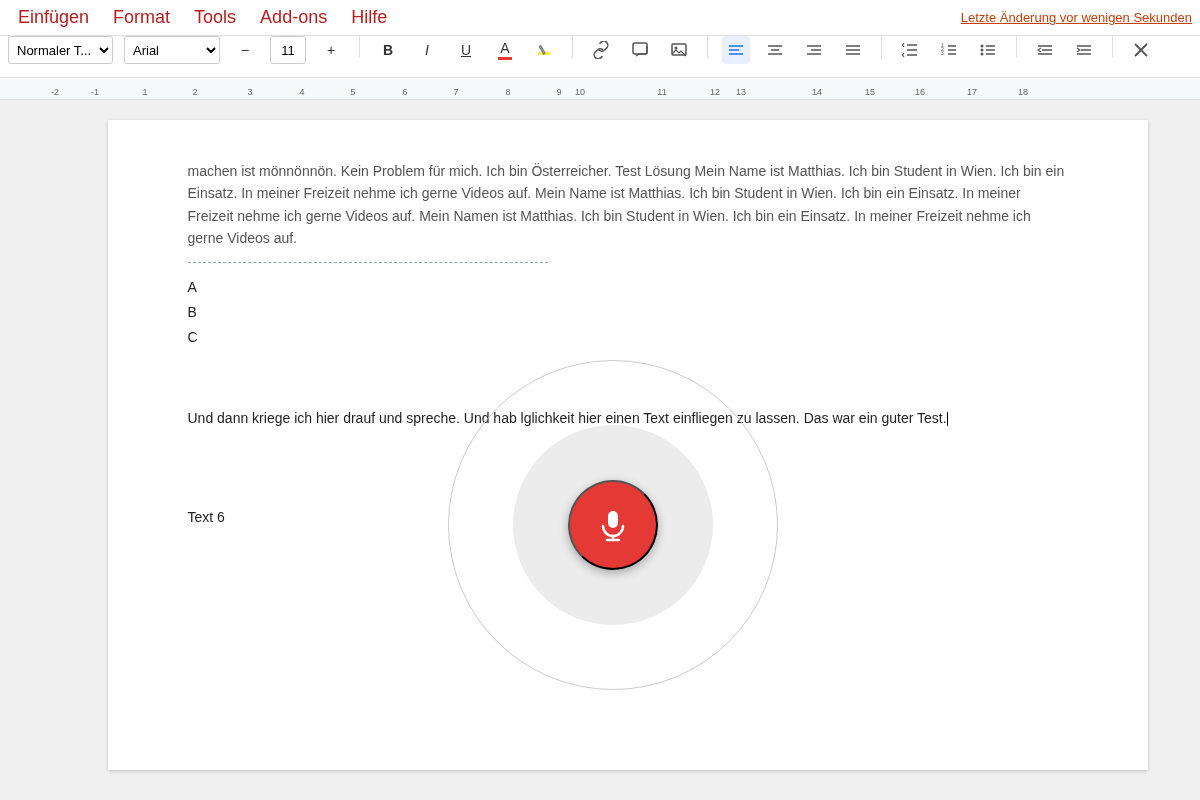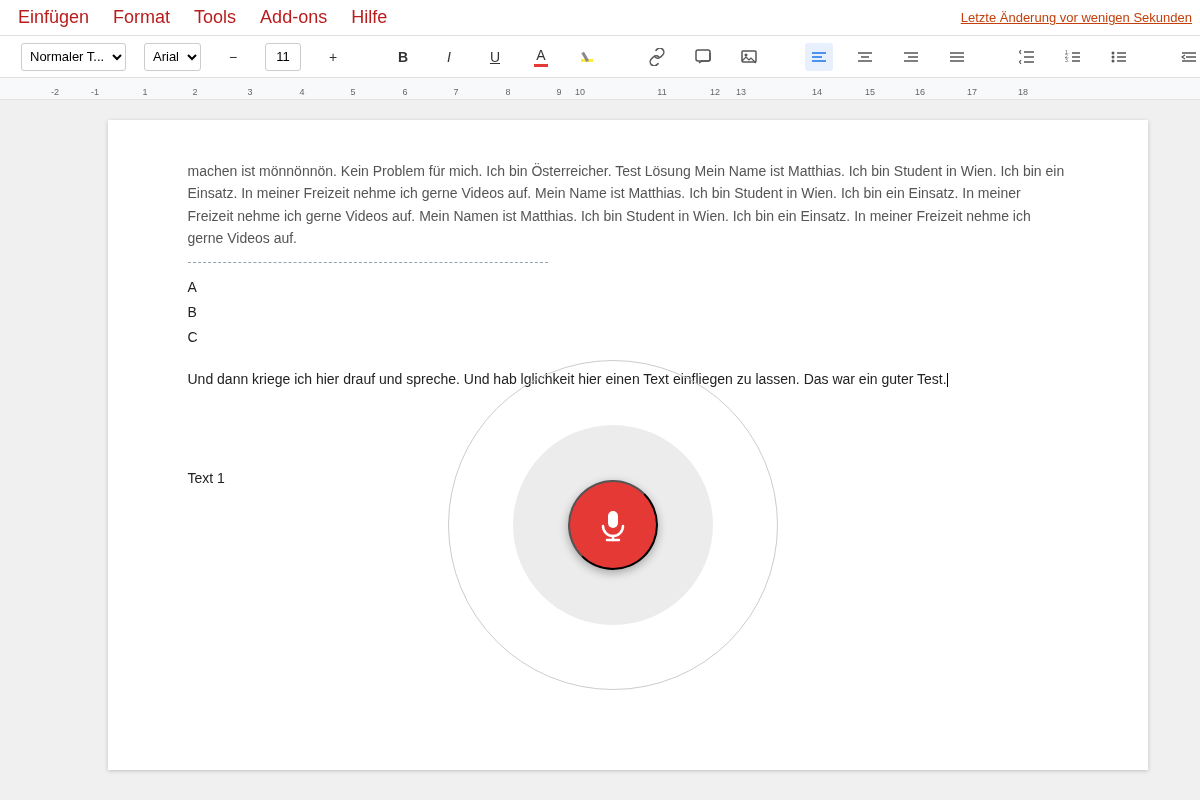--- a/index.html
+++ b/index.html
@@ -26,24 +26,24 @@
     .last-change {
       font-size: 13px;
       color: #c2410c;
       text-decoration: underline;
       cursor: pointer;
     }
 
     
     #toolbar {
       display: flex;
-      align-items: center;
+      align-items: flex-start;
       height: 42px;
-      padding: 0 21px;
-      gap: 18px;
+      padding: 0 8px;
+      gap: 11px;
       border-bottom: 1px solid #e0e0e0;
       background: #fff;
     }
     .toolbar-select {
       height: 28px;
       font-size: 13px;
       border: 1px solid #ccc;
       border-radius: 3px;
       padding: 0 4px;
       background: #fff;
@@ -159,21 +159,21 @@
     }
     .doc-text.partial {
       color: #555;
     }
     .dotted-line {
       border-top: 1.5px dashed #90a4ae;
       margin: 8px 0 12px 0;
       width: 360px;
     }
     .list-item { font-size: 14px; line-height: 1.8; color: #222; }
-    .doc-text-block { margin-bottom: 16px; }
+    .doc-text-block { margin-bottom: 16px; margin-top: 39px; }
 
     
     #mic-overlay {
       position: absolute;
       top: 240px;
       left: 340px;
       display: flex;
       align-items: center;
       justify-content: center;
       pointer-events: none;
@@ -432,21 +432,21 @@
       <div style="height: 18px;"></div>
 
 
       <p class="doc-text doc-text-block">
         <span>Und dann kriege ich hier drauf und spreche. Und hab</span>
         <span>lglichkeit hier einen Text einfliegen zu lassen. Das war ein guter Test.</span><span class="text-cursor"></span>
       </p>
 
       <div style="height: 60px;"></div>
 
-      <p class="doc-text">Text 1</p>
+      <p class="doc-text">Text 6</p>
 
       <div id="mic-overlay">
         <div class="mic-circle-outer">
           <div class="mic-circle-mid">
             <button class="mic-btn" aria-label="Spracheingabe-Button">
               <svg class="mic-icon-svg" viewBox="0 0 36 36" fill="none" xmlns="http://www.w3.org/2000/svg">
 
                 <rect x="13" y="4" width="10" height="17" rx="5" fill="white"></rect>
 
                 <path d="M8 19a10 10 0 0 0 20 0" stroke="white" stroke-width="2.5" stroke-linecap="round" fill="none"></path>

